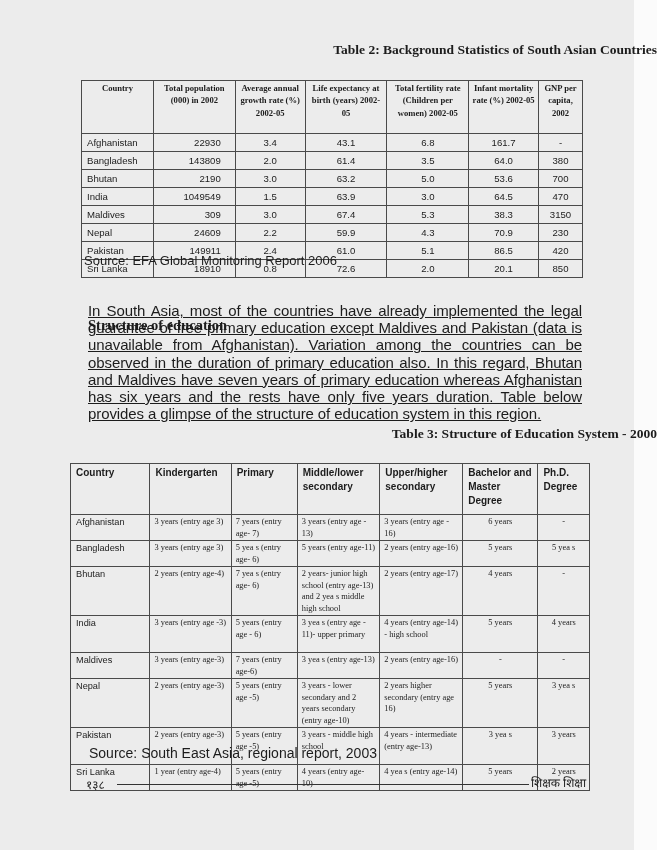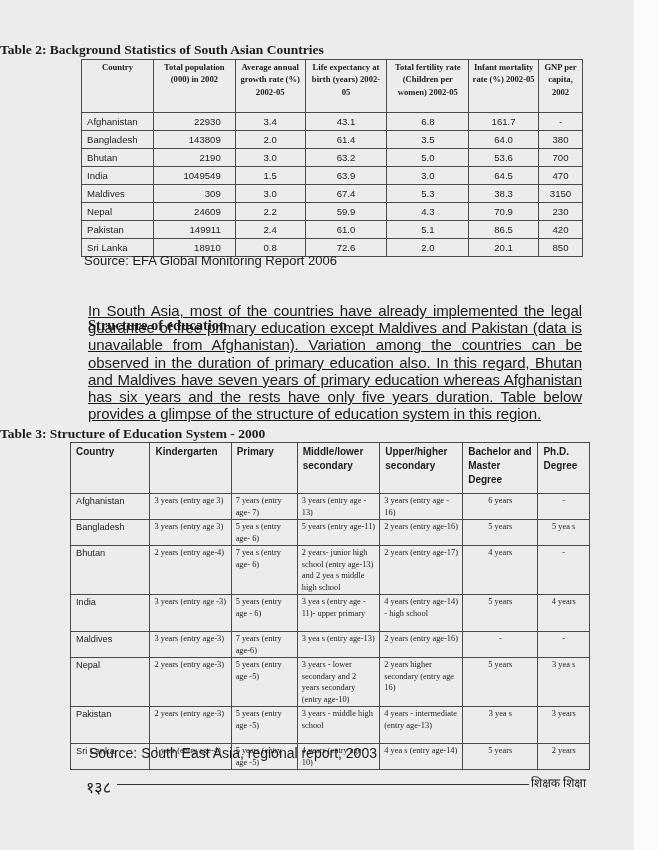--- a/index.html
+++ b/index.html
@@ -7,24 +7,24 @@
       width: 657px; height: 850px; position: relative; overflow: hidden;
       background: #ececec;
       font-family: "Liberation Serif", serif;
       color: #1c1c1c;
     }
     .right-strip {
       position: absolute; left: 634px; top: 0; width: 23px; height: 850px;
       background: #fbfbfb;
     }
     .caption {
-      position: absolute; left: 0; width: 657px; text-align: left;
+      position: absolute; left: 0; width: 657px; text-align: right;
       font-weight: bold; font-size: 13.5px;
     }
-    table { border-collapse: collapse; position: absolute; }
+    table { border-collapse: collapse; position: absolute; margin-top: 21px; }
     td, th { border: 1.2px solid #4a4a4a; }
 
     
     #t2 { left: 81px; top: 59px; width: 502px; font-family: "Liberation Sans", sans-serif; }
     #t2 th { font-size: 8.6px; font-weight: bold; text-align: center; vertical-align: top; padding: 1px 2px; line-height: 12.3px; height: 50px; font-family: "Liberation Serif", serif; }
     #t2 td { font-size: 9.6px; text-align: center; height: 17px; padding: 0 3px; }
     #t2 td.country { text-align: left; padding-left: 5px; }
     #t2 td.pop { text-align: right; padding-right: 14px; }
 
     .source2 { position: absolute; left: 84px; top: 253px; font-size: 13px; font-family: "Liberation Sans", sans-serif; }
@@ -42,21 +42,21 @@
     
     #t3 { left: 70px; top: 442px; width: 520px; }
     #t3 th { font-family: "Liberation Sans", sans-serif; font-size: 10px; font-weight: bold; text-align: left; vertical-align: top; padding: 2px 5px; height: 46px; line-height: 14px; }
     #t3 td { font-size: 8.4px; vertical-align: top; padding: 1px 4px; line-height: 11.5px; font-family: "Liberation Serif", serif; }
     #t3 td.country { font-family: "Liberation Sans", sans-serif; font-size: 9.2px; padding-left: 5px; padding-top: 2px; }
     #t3 td.center { text-align: center; }
 
     .source3 { position: absolute; left: 89px; top: 745px; font-size: 14px; font-family: "Liberation Sans", sans-serif; }
 
     .footer { position: absolute; left: 83px; top: 776px; width: 460px; height: 14px; }
-    .footer .pageno { position: absolute; left: 3px; top: 0; font-size: 16px; }
+    .footer .pageno { position: absolute; left: 3px; top: 0; font-size: 12px; }
     .footer .rule { position: absolute; left: 34px; top: 8px; width: 412px; border-top: 1px solid #333; }
     .journal { position: absolute; left: 531px; top: 774px; font-size: 12px; }
   </style>
 </head>
 <body>
 
 <div class="right-strip"></div>
 
 <div class="caption" style="top:42px;">Table 2: Background Statistics of South Asian Countries</div>
 

